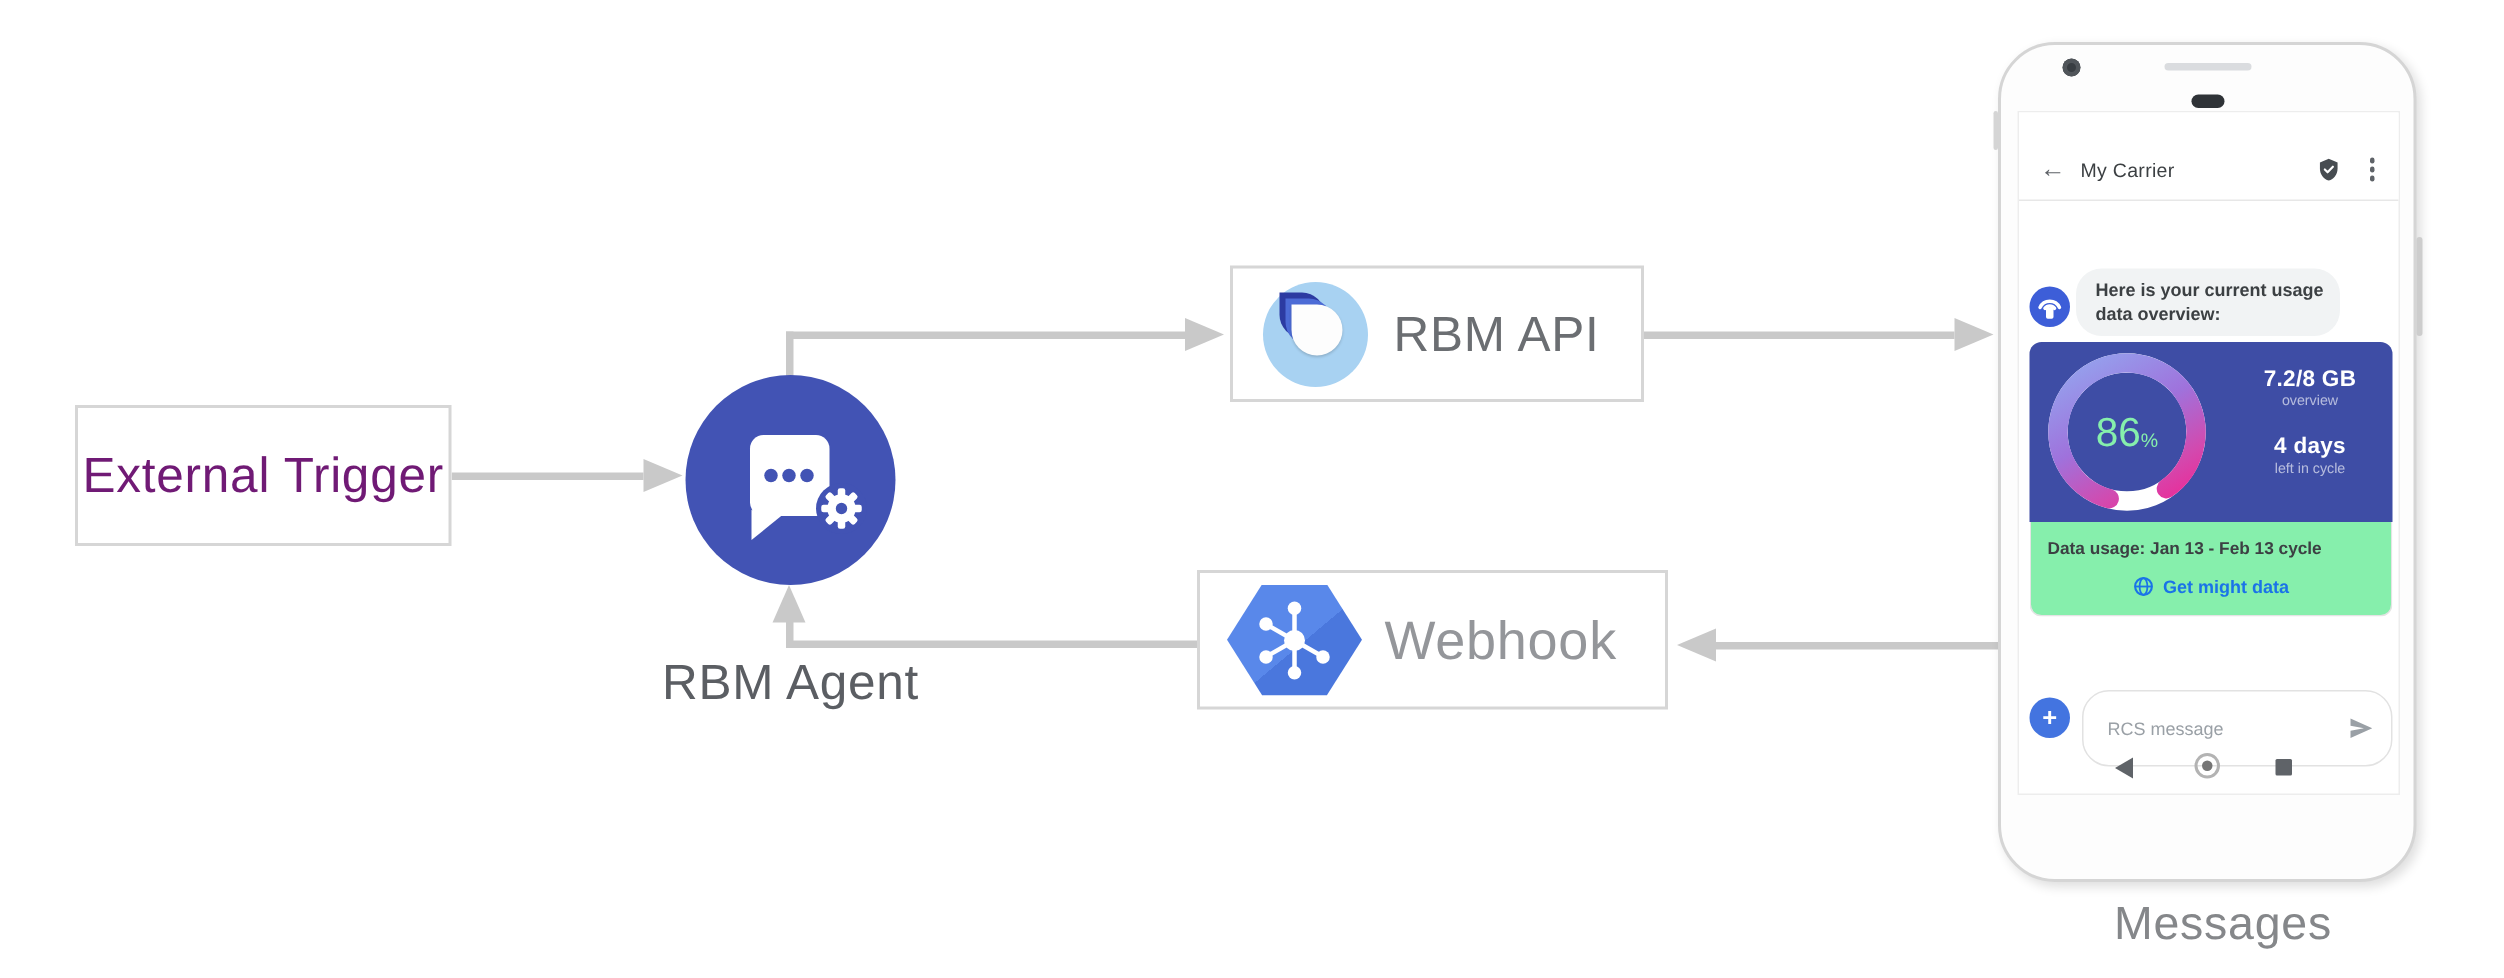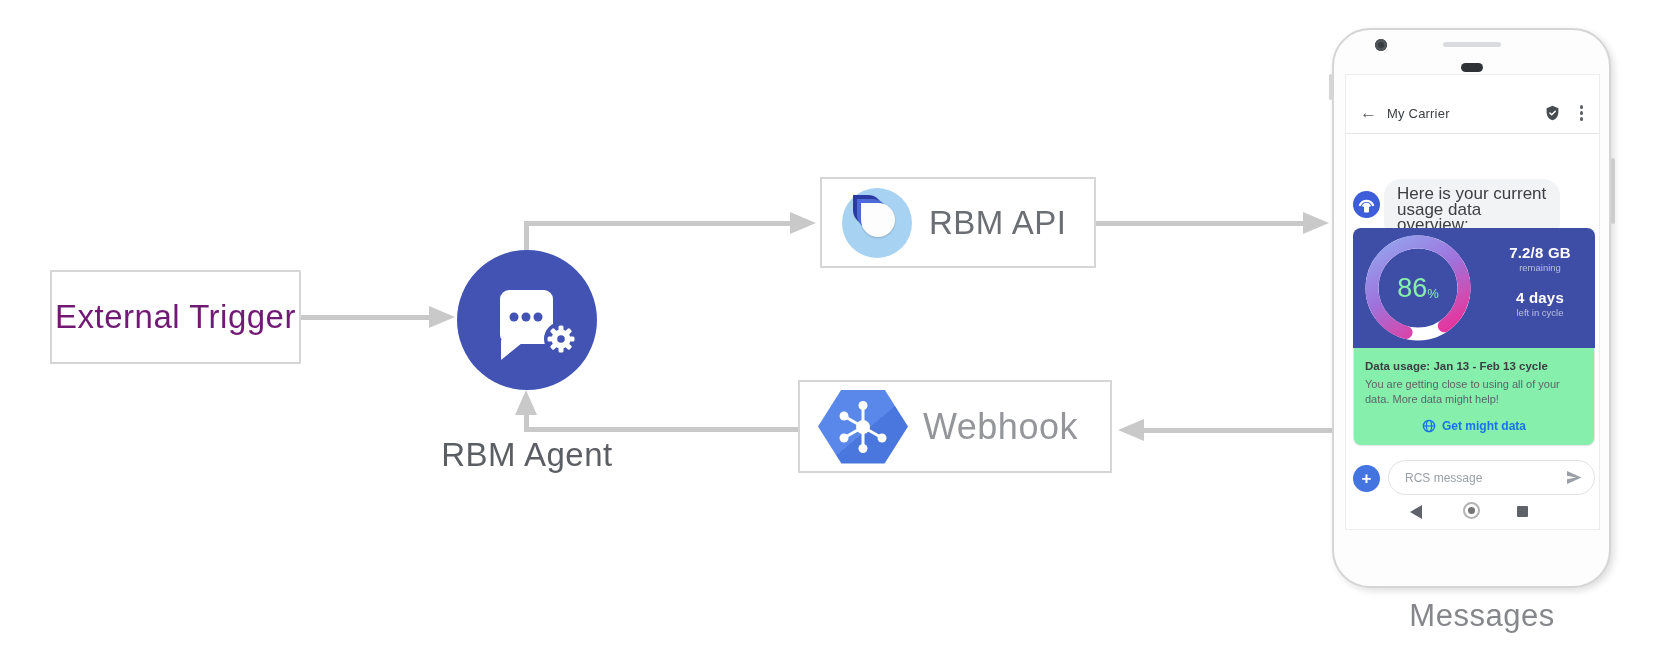--- a/index.html
+++ b/index.html
@@ -63,42 +63,42 @@
 
   .appbar { position:absolute; left:0; right:0; top:0; height:59px; background:#fff; border-bottom:1px solid #e7e7e7; }
   .back-glyph { position:absolute; left:14px; top:28px; font-size:17px; color:#5f6368; cursor:default; }
   .appbar-title { position:absolute; left:41px; top:31px; font-size:13px; color:#3c4043; letter-spacing:.2px; }
   .shield { position:absolute; right:38px; top:29px; }
   .vdots { position:absolute; right:16px; top:30px; display:flex; flex-direction:column; gap:2.5px; }
   .vdots i { width:3.5px; height:3.5px; border-radius:50%; background:#5f6368; }
 
   .avatar { position:absolute; left:7px; top:116px; width:27px; height:27px; border-radius:50%; background:#3d5ed8; }
   .bubble { position:absolute; left:38px; top:104px; width:176px; background:#f1f3f4; border-radius:17px;
-    padding:7px 8px 7px 13px; font-size:17px; line-height:15.5px; color:#3c4043; }
+    padding:7px 8px 7px 13px; font-size:12px; line-height:15.5px; color:#3c4043;font-weight:bold; }
 
   .rich-card { position:absolute; left:7px; top:153px; width:242px; }
   .card-media { height:120px; background:#3e4da5; border-radius:8px 8px 0 0; position:relative; overflow:hidden; }
   .gauge-wrap { position:absolute; left:9px; top:4px; width:112px; height:112px; }
   .gauge-label { position:absolute; left:0; top:0; width:112px; height:112px; display:flex; align-items:center; justify-content:center; color:#86efac; }
   .gauge-label .pct { font-size:27px; font-weight:300; }
   .gauge-label .pct-sign { font-size:13px; margin-top:10px; }
   .media-stats { position:absolute; right:8px; top:16px; width:94px; text-align:center; color:#fff; }
   .stat-val { font-size:15px; font-weight:bold; letter-spacing:.2px; }
   .stat-cap { font-size:9.5px; color:rgba(255,255,255,.62); margin-top:1px; }
   .stat-gap { height:16px; }
 
   .card-body { background:#86efac; border:1px solid #e4e4e4; border-top:none; border-radius:0 0 8px 8px; padding:12px 11px 12px; }
   .card-title { font-size:11.5px; font-weight:bold; color:#3c4043; }
   .card-text { font-size:11px; line-height:15px; color:#5f6368; margin-top:5px; }
   .card-action { margin-top:12px; display:flex; justify-content:center; align-items:center; gap:6px;
     color:#1a73e8; font-size:12px; font-weight:bold; cursor:default; }
 
   .plus-btn { position:absolute; left:7px; top:390px; width:27px; height:27px; border-radius:50%; background:#4374e0;
     color:#fff; display:flex; align-items:center; justify-content:center; font-size:17px; font-weight:bold; }
-  .composer { position:absolute; left:42px; top:385px; width:207px; height:35px; background:#fff;
+  .composer { position:absolute; left:42px; top:385px; width:207px; height:51px; background:#fff;
     border:1px solid #e2e2e2; border-radius:18px; display:flex; align-items:center; }
   .composer input { flex:1; border:none; outline:none; background:transparent; font-family:"Liberation Sans",sans-serif;
     font-size:12px; color:#5f6368; padding-left:16px; min-width:0; }
   .composer input::placeholder { color:#9aa0a6; }
   .send { margin-right:11px; display:flex; }
 
   .navbar { position:absolute; left:0; right:0; top:425px; height:26px; }
   .nav-back { position:absolute; left:64px; top:5px; width:0; height:0;
     border-top:7px solid transparent; border-bottom:7px solid transparent; border-right:12px solid #5f6368; }
   .nav-home { position:absolute; left:117px; top:2px; width:17px; height:17px; border-radius:50%; border:2px solid #b3b3b3; }
@@ -243,29 +243,28 @@
               <circle cx="56" cy="56" r="46" stroke="#ffffff" stroke-width="13" fill="none" stroke-linecap="round"></circle>
               <circle cx="56" cy="56" r="46" stroke="url(#gg)" stroke-width="13" fill="none" stroke-linecap="round" stroke-dasharray="248.6 40.4" transform="rotate(105 56 56)"></circle>
             </svg>
             <div class="gauge-label">
               <span class="pct">86</span>
                 <span class="pct-sign">%</span>
             </div>
           </div>
           <div class="media-stats">
             <div class="stat-val">7.2/8 GB</div>
-            <div class="stat-cap">remaining</div>
+            <div class="stat-cap">overview</div>
             <div class="stat-gap"></div>
             <div class="stat-val">4 days</div>
             <div class="stat-cap">left in cycle</div>
           </div>
         </div>
         <div class="card-body">
           <div class="card-title">Data usage: Jan 13 - Feb 13 cycle</div>
-          <div class="card-text">You are getting close to using all of your data. More data might help!</div>
           <div class="card-action">
             <svg width="14" height="14" viewBox="0 0 14 14">
               <circle cx="7" cy="7" r="5.6" stroke="#1a73e8" stroke-width="1.4" fill="none"></circle>
               <ellipse cx="7" cy="7" rx="2.6" ry="5.6" stroke="#1a73e8" stroke-width="1.2" fill="none"></ellipse>
               <line x1="1.4" y1="7" x2="12.6" y2="7" stroke="#1a73e8" stroke-width="1.2"></line>
             </svg>
             <span>Get might data</span>
           </div>
         </div>
       </div>

